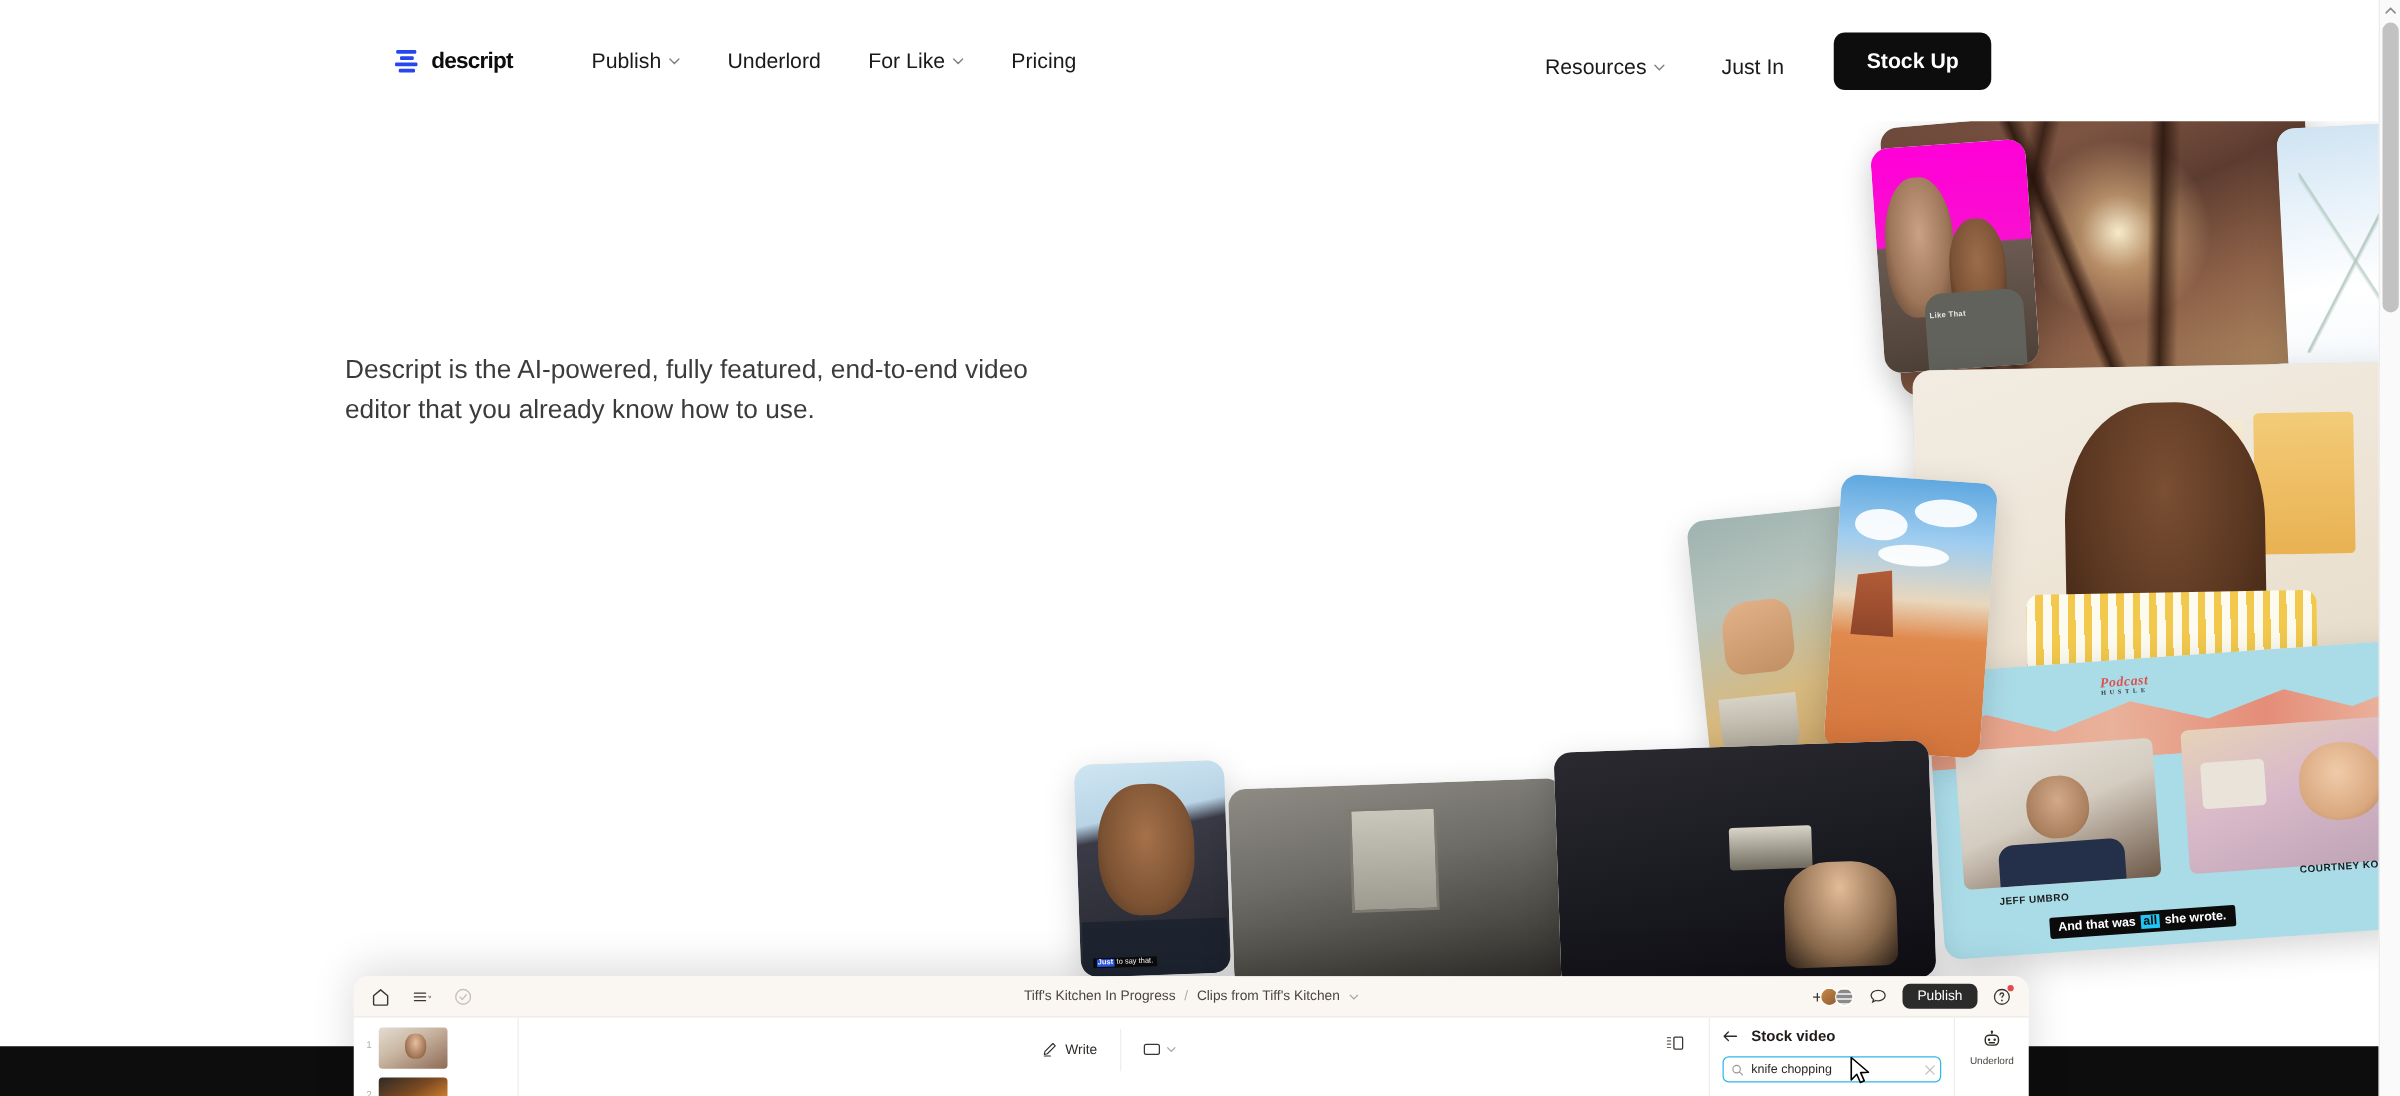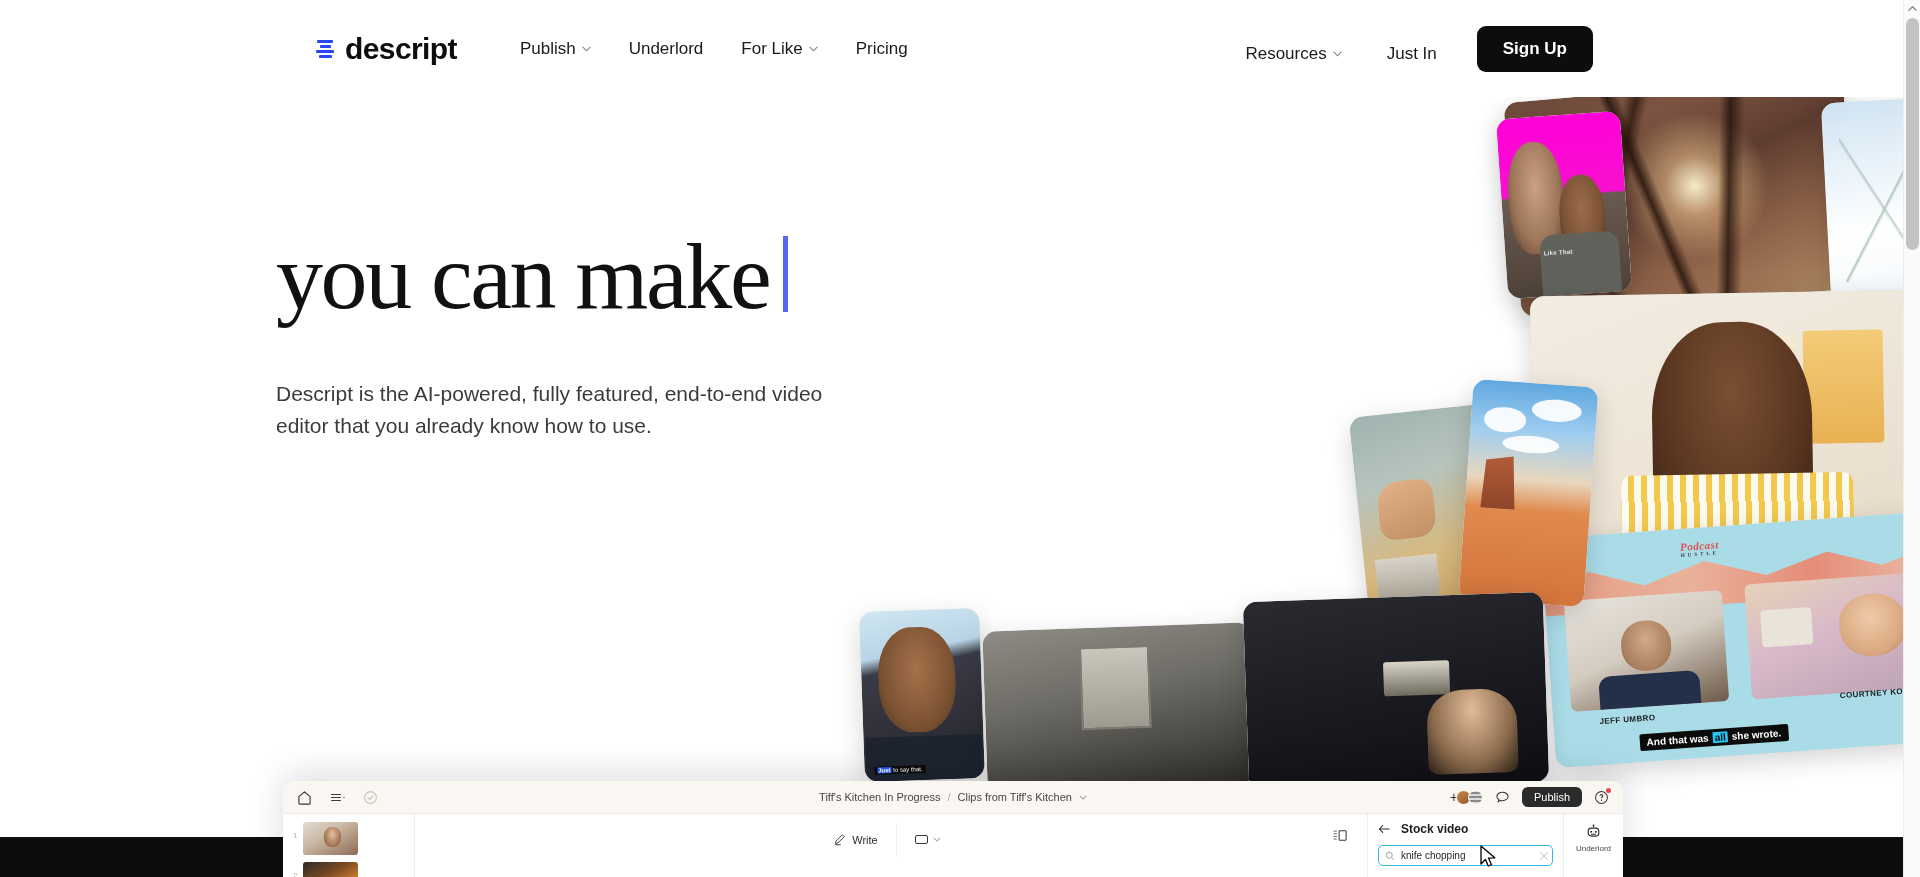--- a/index.html
+++ b/index.html
@@ -41,21 +41,21 @@
     width:22px; height:22px; border-radius:4px;
     display:flex; flex-direction:column; justify-content:center;
     align-items:center; gap:2px; overflow:hidden;
   }
   .logo-mark i{ display:block; background:#2546f0; border-radius:1px; height:3px; }
   .logo-mark i:nth-child(1){ width:16px; }
   .logo-mark i:nth-child(2){ width:11px; }
   .logo-mark i:nth-child(3){ width:18px; }
   .logo-mark i:nth-child(4){ width:13px; }
   .logo-word{
-    font-size:30px; font-weight:bold; letter-spacing:-0.6px; color:#0d0d0d;
+    font-size:18px; font-weight:bold; letter-spacing:-0.6px; color:#0d0d0d;
   }
   .nav-item{
     font-size:17px; color:#1a1a1a; padding:8px 19px; cursor:pointer;
     display:flex; align-items:center; gap:6px; white-space:nowrap;
   }
   .caret{ width:9px; height:6px; display:inline-block; opacity:.75; }
   .nav-right{
     margin-left:auto; margin-right:310px; display:flex; align-items:flex-end; gap:4px;
   }
   .signin{
@@ -525,30 +525,26 @@
   </div>
 
   <div class="nav-right">
     <div class="nav-item">
       <span>Resources</span>
       <svg class="caret" viewBox="0 0 10 6">
           <path d="M1 1l4 4 4-4" stroke="#555" stroke-width="1.2" fill="none" stroke-linecap="round"></path>
         </svg>
     </div>
     <div class="signin">Just In</div>
-    <button class="signup">Sign Up</button>
+    <button class="signup">Stock Up</button>
   </div>
 </div>
 
 <div class="hero">
   <h1 class="headline">
-    <div class="line2">
-      <span>you can make</span>
-      <span class="cursor"></span>
-    </div>
   </h1>
   <p class="subhead">Descript is the AI-powered, fully featured, end-to-end video editor that you already know how to use.</p>
 </div>
 
 <div class="appwin">
 
   <div class="app-topbar">
     <span class="app-ic">
       <svg viewBox="0 0 16 16">
           <path d="M2 7l6-5 6 5v7a1 1 0 0 1-1 1H3a1 1 0 0 1-1-1z" fill="none" stroke="#3a3530" stroke-width="1.2" stroke-linejoin="round"></path>

